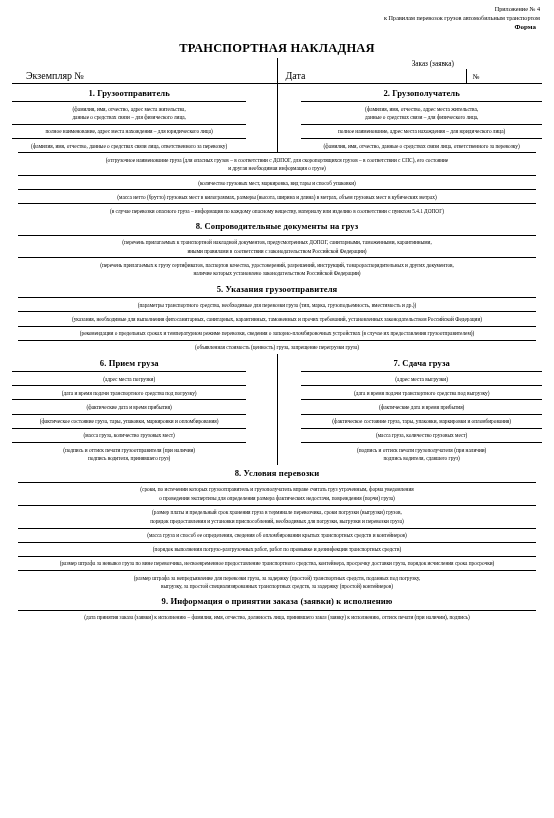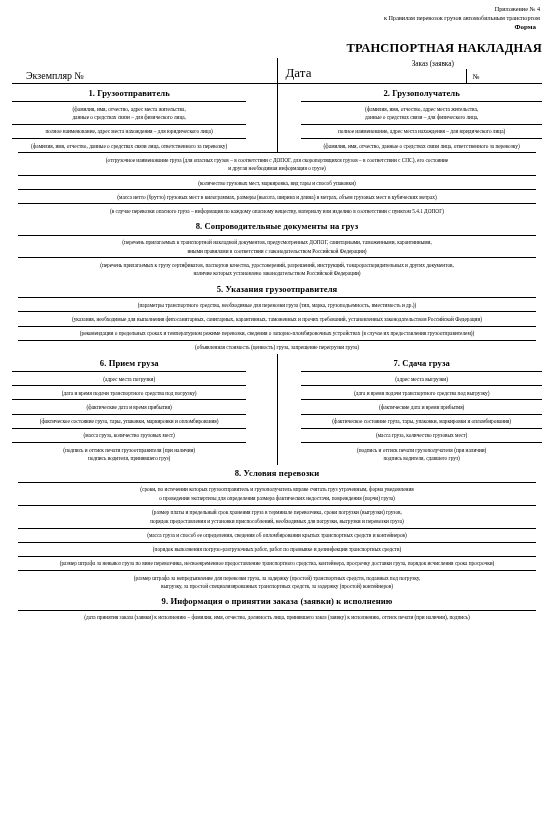--- a/index.html
+++ b/index.html
@@ -31,21 +31,21 @@
     padding-right: 2px;
   }
   .formword {
     text-align: right;
     font-size: 7px;
     font-weight: bold;
     line-height: 10px;
     padding-right: 6px;
   }
   .doctitle {
-    text-align: right;
+    text-align: center;
     font-size: 12.5px;
     font-weight: bold;
     letter-spacing: 0.2px;
     margin-top: 9px;
     margin-bottom: 2px;
   }
 
   
   .rule {
     border-bottom: 1px solid #000;
@@ -101,21 +101,21 @@
     left: 0; right: 12px;
     top: 2px;
     text-align: center;
     font-size: 7.2px;
     padding-left: 58px;
   }
   .toprow .right .data {
     position: absolute;
     left: 8px;
     bottom: 2px;
-    font-size: 13px;
+    font-size: 10px;
   }
   .toprow .right .nomer {
     position: absolute;
     left: 195px;
     bottom: 2px;
     font-size: 7.2px;
   }
   .toprow .right .vdiv {
     position: absolute;
     left: 188px;

